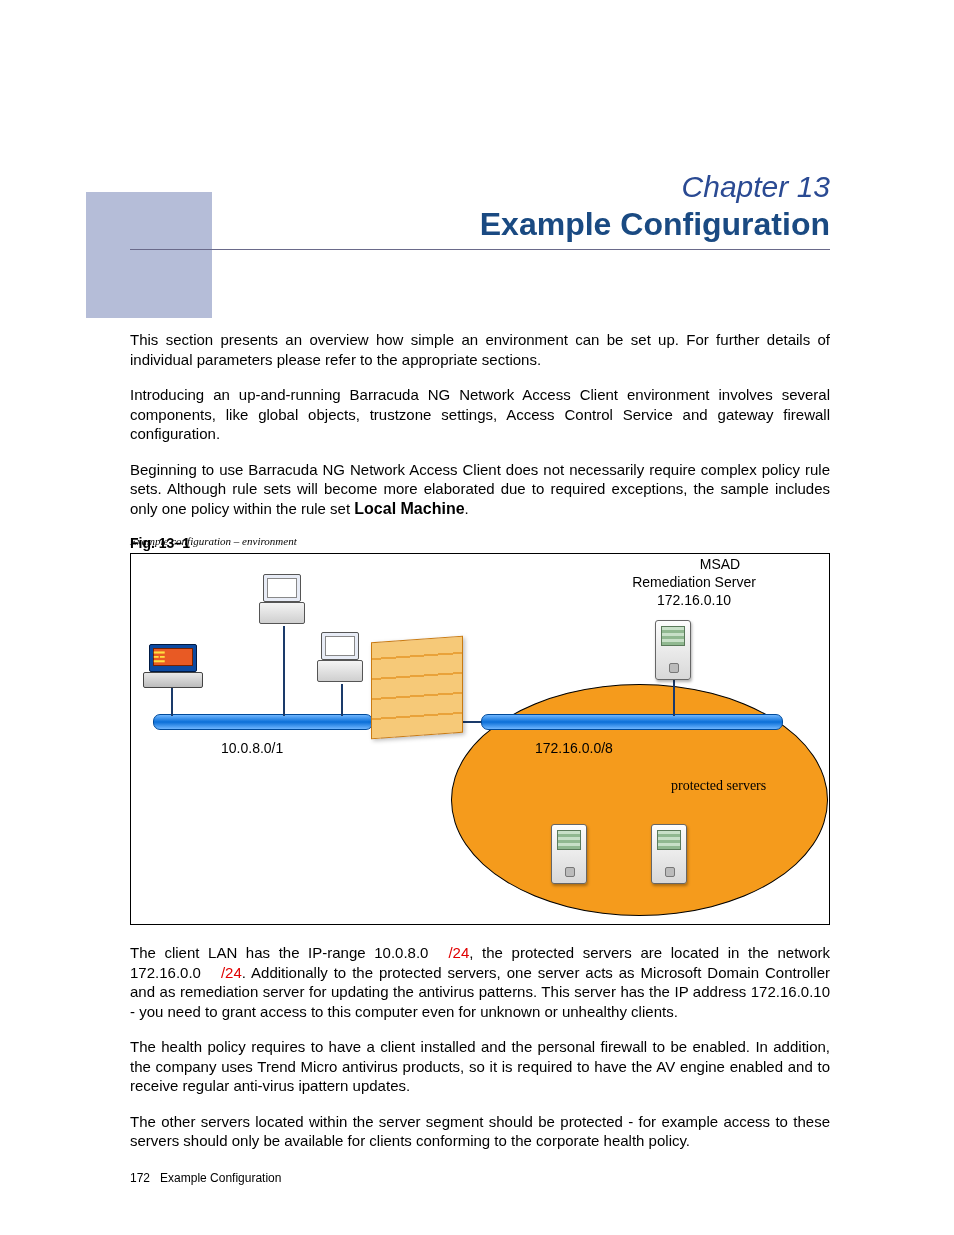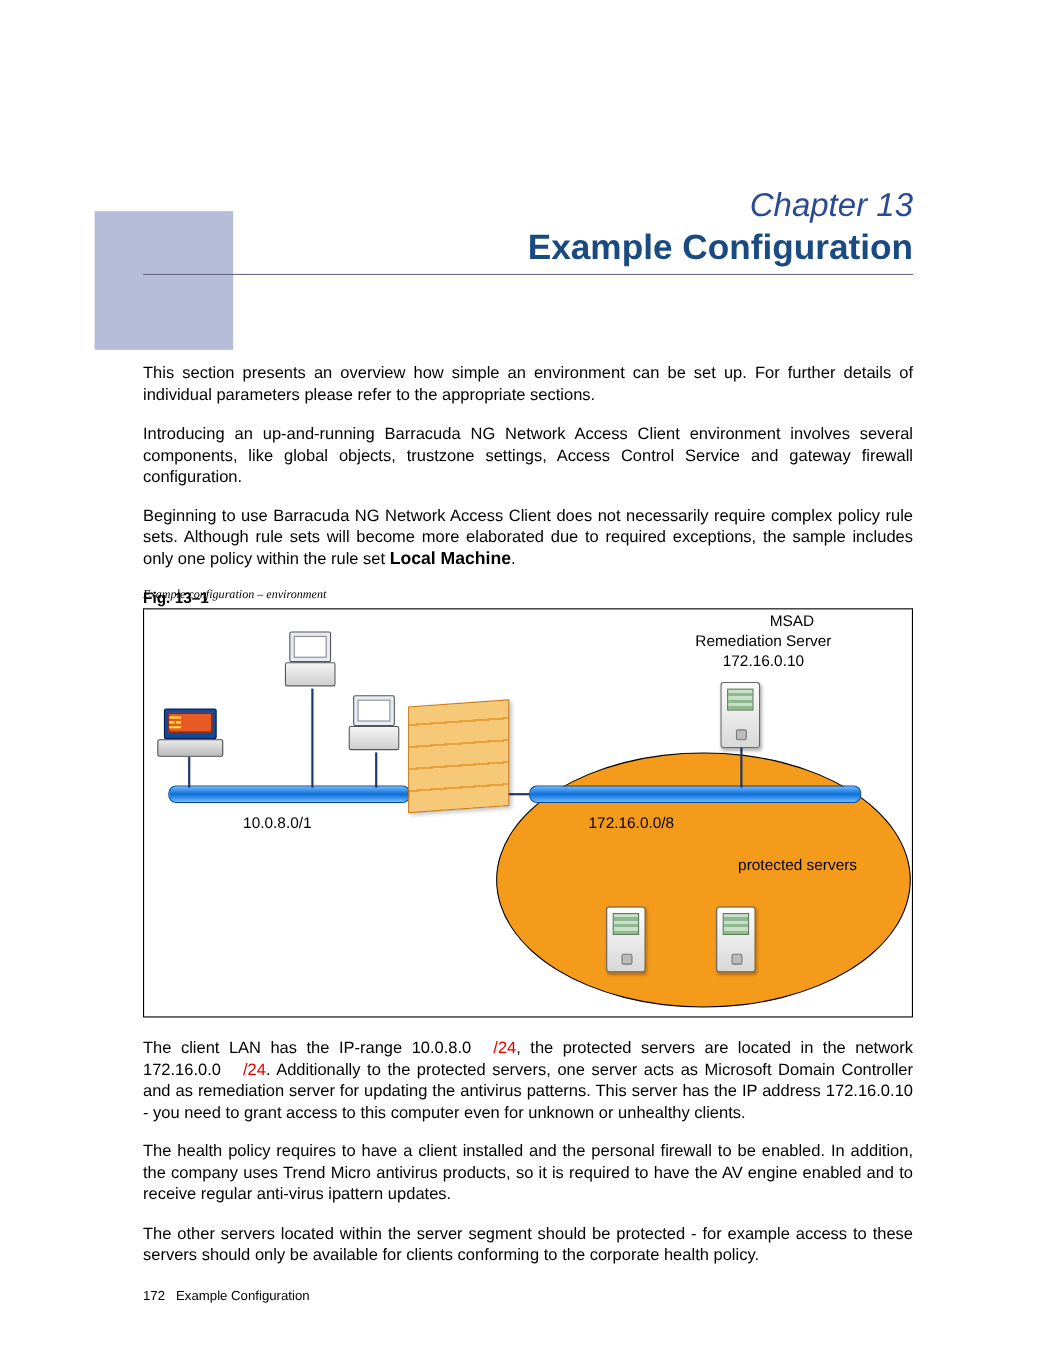--- a/index.html
+++ b/index.html
@@ -214,21 +214,21 @@
     <div class="srv" style="left:524px;top:66px;"></div>
 
     <div class="srv" style="left:420px;top:270px;"></div>
     <div class="srv" style="left:520px;top:270px;"></div>
 
     <div class="lbl" style="left:90px;top:186px;">10.0.8.0/1</div>
     <div class="lbl" style="left:404px;top:186px;">172.16.0.0/8</div>
     <div class="lbl" style="left:504px;top:2px;width:170px;">MSAD</div>
     <div class="lbl" style="left:478px;top:20px;width:170px;">Remediation Server</div>
     <div class="lbl" style="left:478px;top:38px;width:170px;">172.16.0.10</div>
-    <div class="lbl" style="left:540px;top:224px;">protected servers</div>
+    <div class="lbl" style="left:540px;top:224px;font-family:Liberation Serif, serif;">protected servers</div>
   </div>
 
   <p class="body">
     <span>The client LAN has the IP-range 10.0.8.0</span><span class="red">/24</span><span>, the protected servers are located in the network 172.16.0.0</span><span class="red">/24</span><span>. Additionally to the protected servers, one server acts as Microsoft Domain Controller and as remediation server for updating the antivirus patterns. This server has the IP address 172.16.0.10 - you need to grant access to this computer even for unknown or unhealthy clients.</span>
   </p>
 
   <p class="body">The health policy requires to have a client installed and the personal firewall to be enabled. In addition, the company uses Trend Micro antivirus products, so it is required to have the AV engine enabled and to receive regular anti-virus ipattern updates.</p>
   <p class="body">The other servers located within the server segment should be protected - for example access to these servers should only be available for clients conforming to the corporate health policy.</p>
 </div>
 

